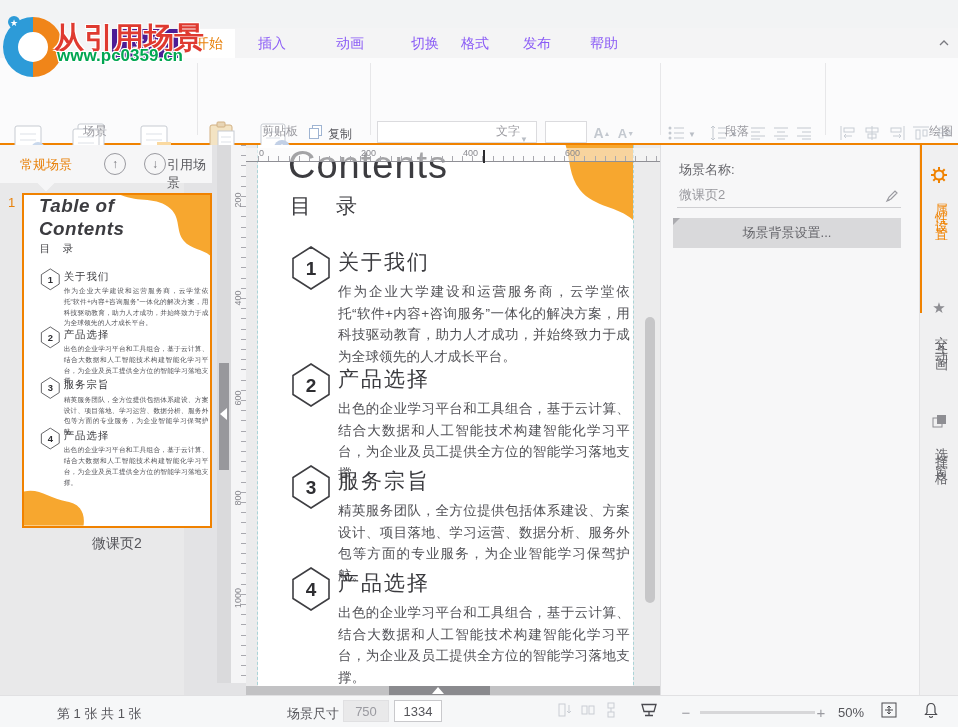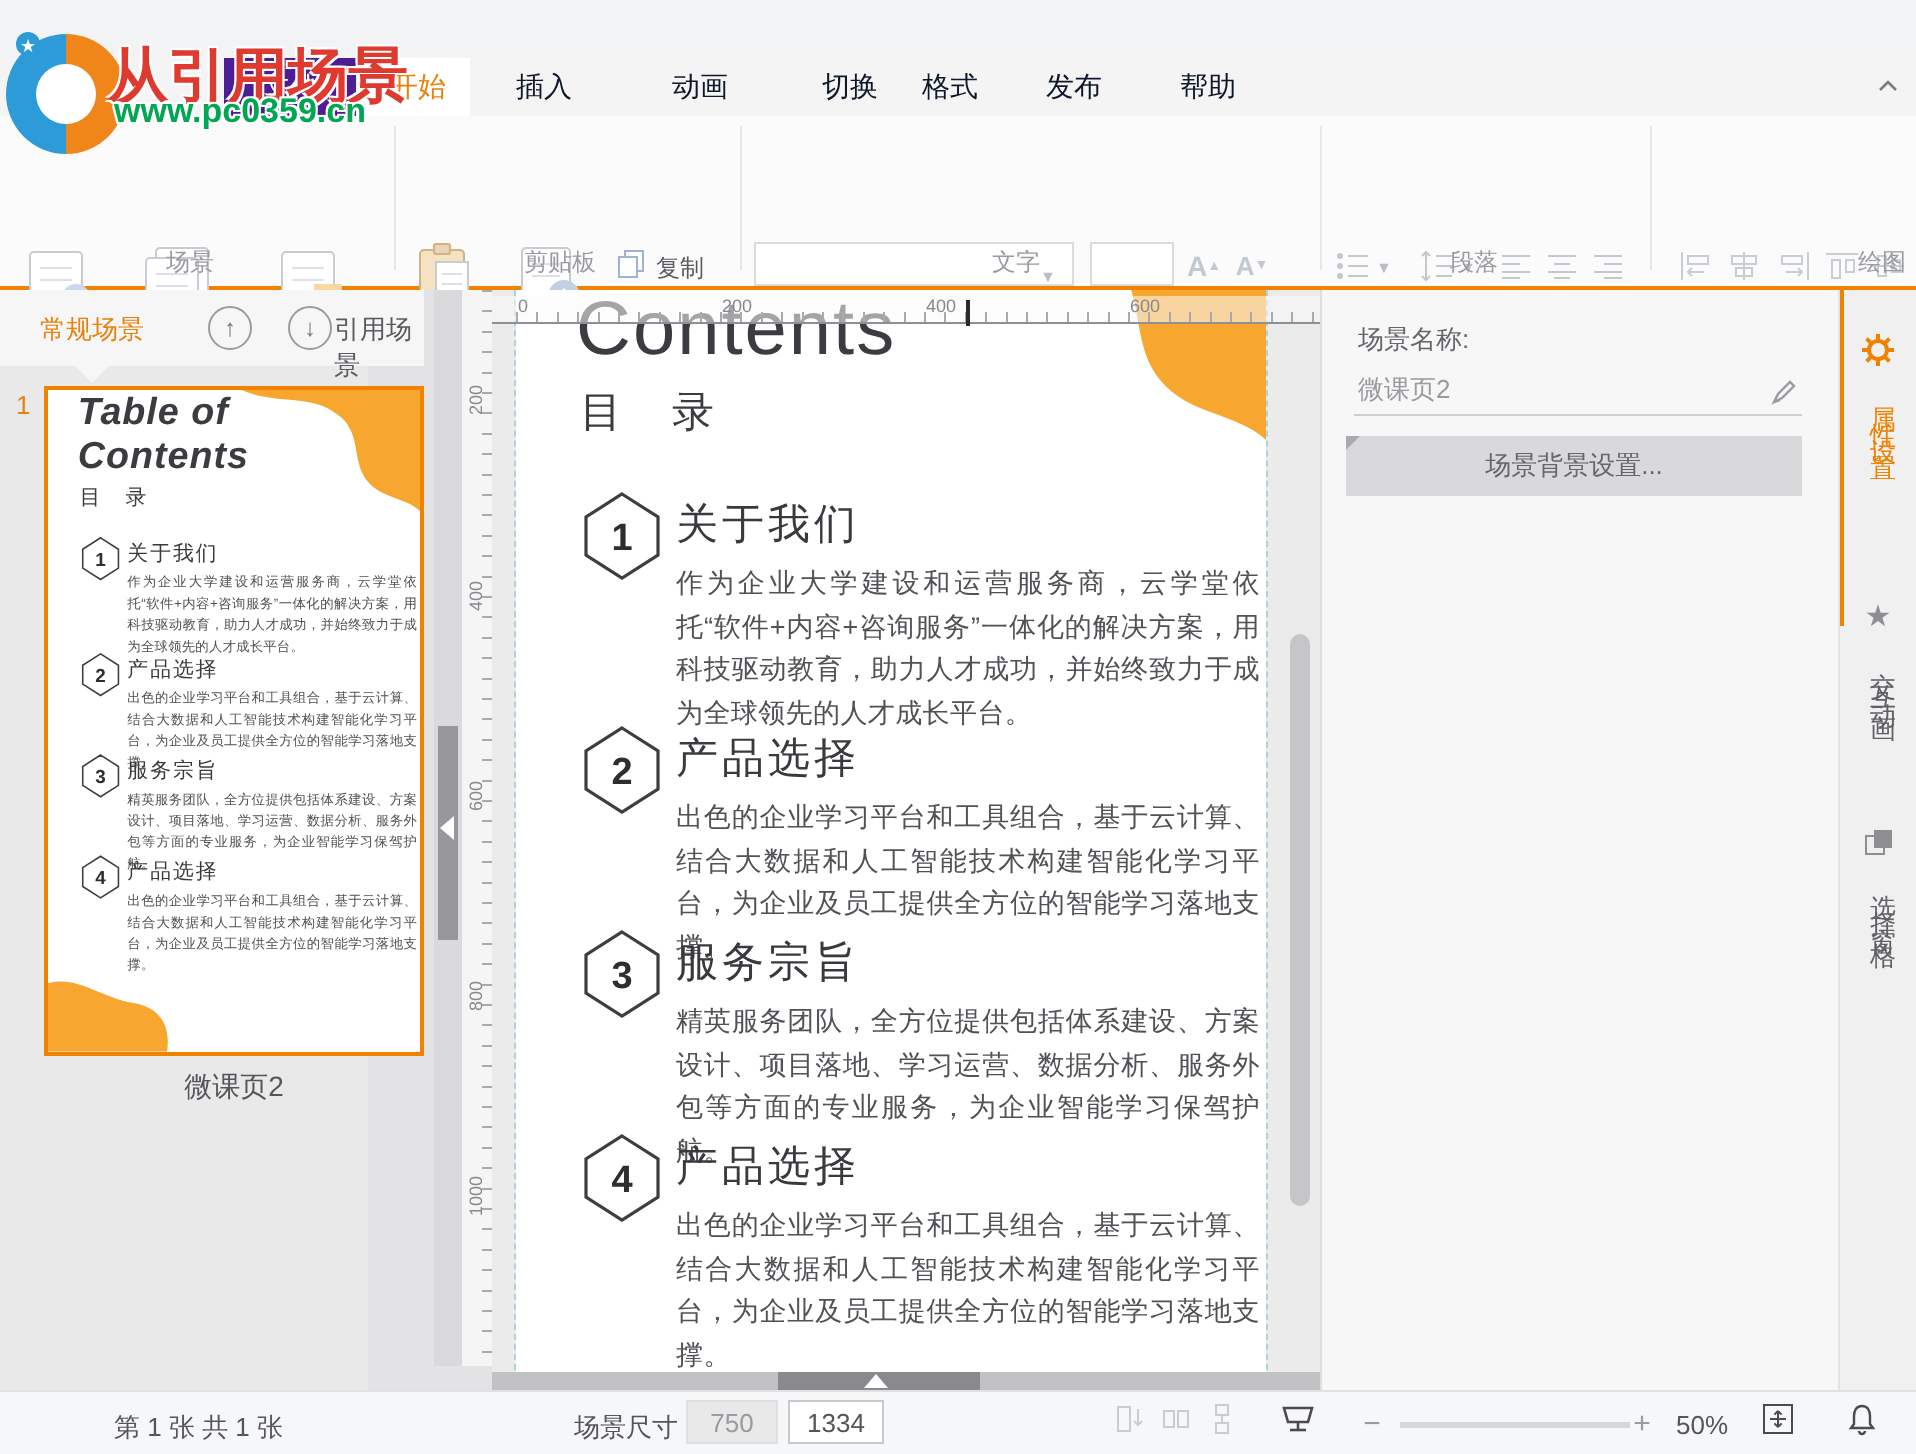--- a/index.html
+++ b/index.html
@@ -9,21 +9,21 @@
   
   .titlebar{position:absolute;left:0;top:0;width:958px;height:28px;background:#F2F2F3;}
   .app-title{position:absolute;left:27px;top:8px;font-size:11px;color:#9b9ba0;white-space:nowrap;}
   .doc-title{position:absolute;left:0;right:0;top:7px;text-align:center;font-size:13px;color:#4a4a4f;}
   .winbtn{position:absolute;top:0;width:40px;height:28px;display:flex;align-items:center;justify-content:center;color:#6e6e73;font-size:13px;}
   
   .tabrow{position:absolute;left:0;top:28px;width:958px;height:30px;background:#F4F4F5;}
   .file-btn{position:absolute;left:112px;top:1px;width:66px;height:29px;background:#4c1d95;color:#fff;
             font-size:14px;display:flex;align-items:center;justify-content:center;}
   .rtab{position:absolute;top:1px;height:29px;display:flex;align-items:center;justify-content:center;
-        font-size:14px;color:#0f172a;width:52px;}
+        font-size:14px;color:#8b5cf6;width:52px;}
   .rtab.active{background:#fff;color:#E8820C;}
   .searchbox{position:absolute;left:772px;top:5px;width:158px;height:19px;background:#fff;border:1px solid #D9D9DC;
              font-size:12px;color:#8a8a90;padding:0 6px;box-sizing:border-box;font-family:inherit;}
   
   .ribbon{position:absolute;left:0;top:58px;width:958px;height:85px;background:#FBFBFC;border-bottom:2px solid #F08200;}
   .gsep{position:absolute;top:5px;height:72px;width:1px;background:#E7E7E9;}
   .glabel{position:absolute;bottom:3px;font-size:12px;color:#9a9aa0;transform:translateX(-50%);white-space:nowrap;}
   .bigbtn-label{position:absolute;font-size:12px;color:#5a5a5f;transform:translateX(-50%);white-space:nowrap;top:105px;}
   .smalllbl{position:absolute;font-size:12px;color:#5a5a5f;white-space:nowrap;}
   .ic{position:absolute;transform:translate(-50%,-50%);display:flex;align-items:center;justify-content:center;}

